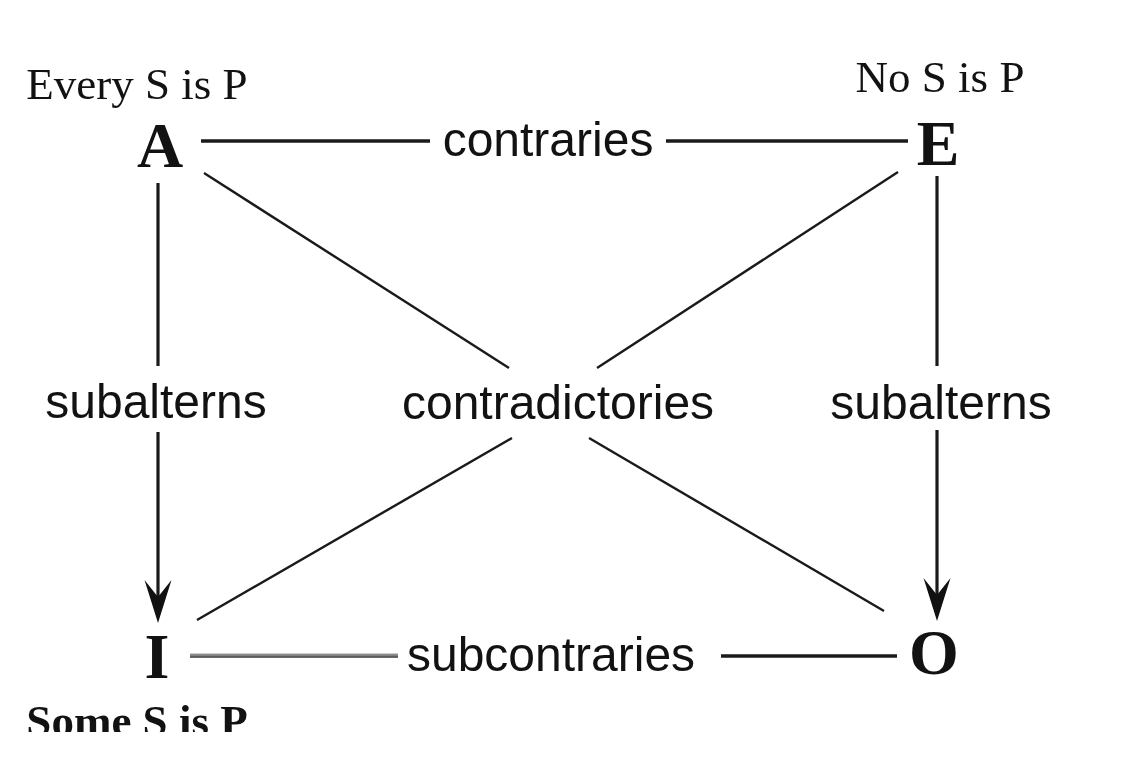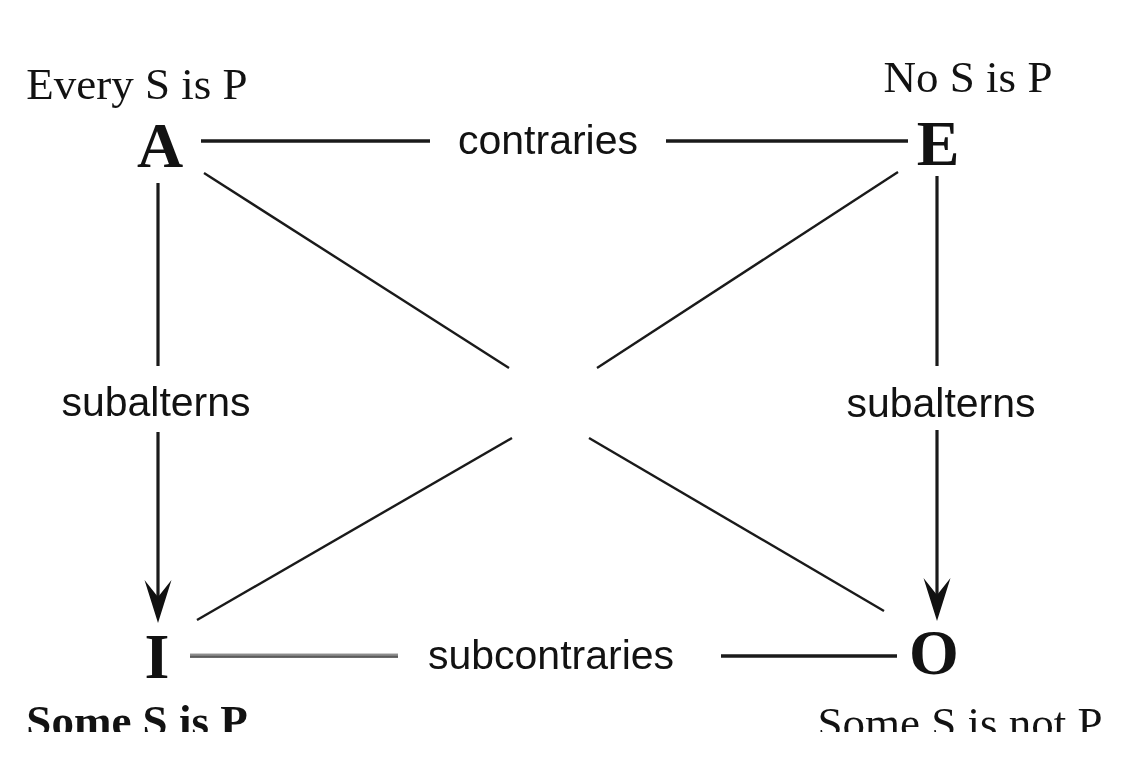--- a/index.html
+++ b/index.html
@@ -33,21 +33,21 @@
     font-family: "Liberation Serif", serif;
     font-size: 45px;
   }
   .node-letter {
     font-family: "Liberation Serif", serif;
     font-size: 64px;
     font-weight: 700;
   }
   .relation {
     font-family: "Liberation Sans", sans-serif;
-    font-size: 41px;
+    font-size: 48px;
   }
   .stroke {
     stroke: #1a1a1a;
     fill: none;
   }
   .thick { stroke-width: 3.5px; }
   .shaft { stroke-width: 3.2px; }
   .diag  { stroke-width: 2.4px; }
   .arrowhead { fill: #111111; stroke: none; }
 </style>
@@ -79,27 +79,27 @@
     <line class="stroke shaft" x1="937" y1="430" x2="937" y2="599"></line>
     <path class="arrowhead" d="M 937 621 L 923.5 578 L 937 595 L 950.5 578 Z"></path>
 
     <line class="stroke diag" x1="204" y1="173" x2="509" y2="368"></line>
     <line class="stroke diag" x1="589" y1="438" x2="884" y2="611"></line>
     <line class="stroke diag" x1="898" y1="172" x2="597" y2="368"></line>
     <line class="stroke diag" x1="512" y1="438" x2="197" y2="620"></line>
   </svg>
 
   <div class="label proposition" style="left:137px; top:84px;">Every S is P</div>
-  <div class="label proposition" style="left:940px; top:77px;margin-left:28px;">No S is P</div>
+  <div class="label proposition" style="left:940px; top:77px;">No S is P</div>
   <div class="label proposition" style="left:137px; top:721px;font-weight:bold;">Some S is P</div>
-  <div class="label proposition" style="left:960px; top:723px;">Some S is not P</div>
 
   <div class="label node-letter" style="left:160px; top:146px;">A</div>
   <div class="label node-letter" style="left:938px; top:144px;">E</div>
   <div class="label node-letter" style="left:157px; top:657px;">I</div>
   <div class="label node-letter" style="left:934px; top:653px;">O</div>
 
   <div class="label relation" style="left:548px; top:140px;">contraries</div>
   <div class="label relation" style="left:156px; top:402px;">subalterns</div>
+  <div class="label relation" style="left:558px; top:403px;">contradictories</div>
   <div class="label relation" style="left:941px; top:403px;">subalterns</div>
   <div class="label relation" style="left:551px; top:655px;text-align:center;">subcontraries</div>
 
 </div>
 
 </body></html>

